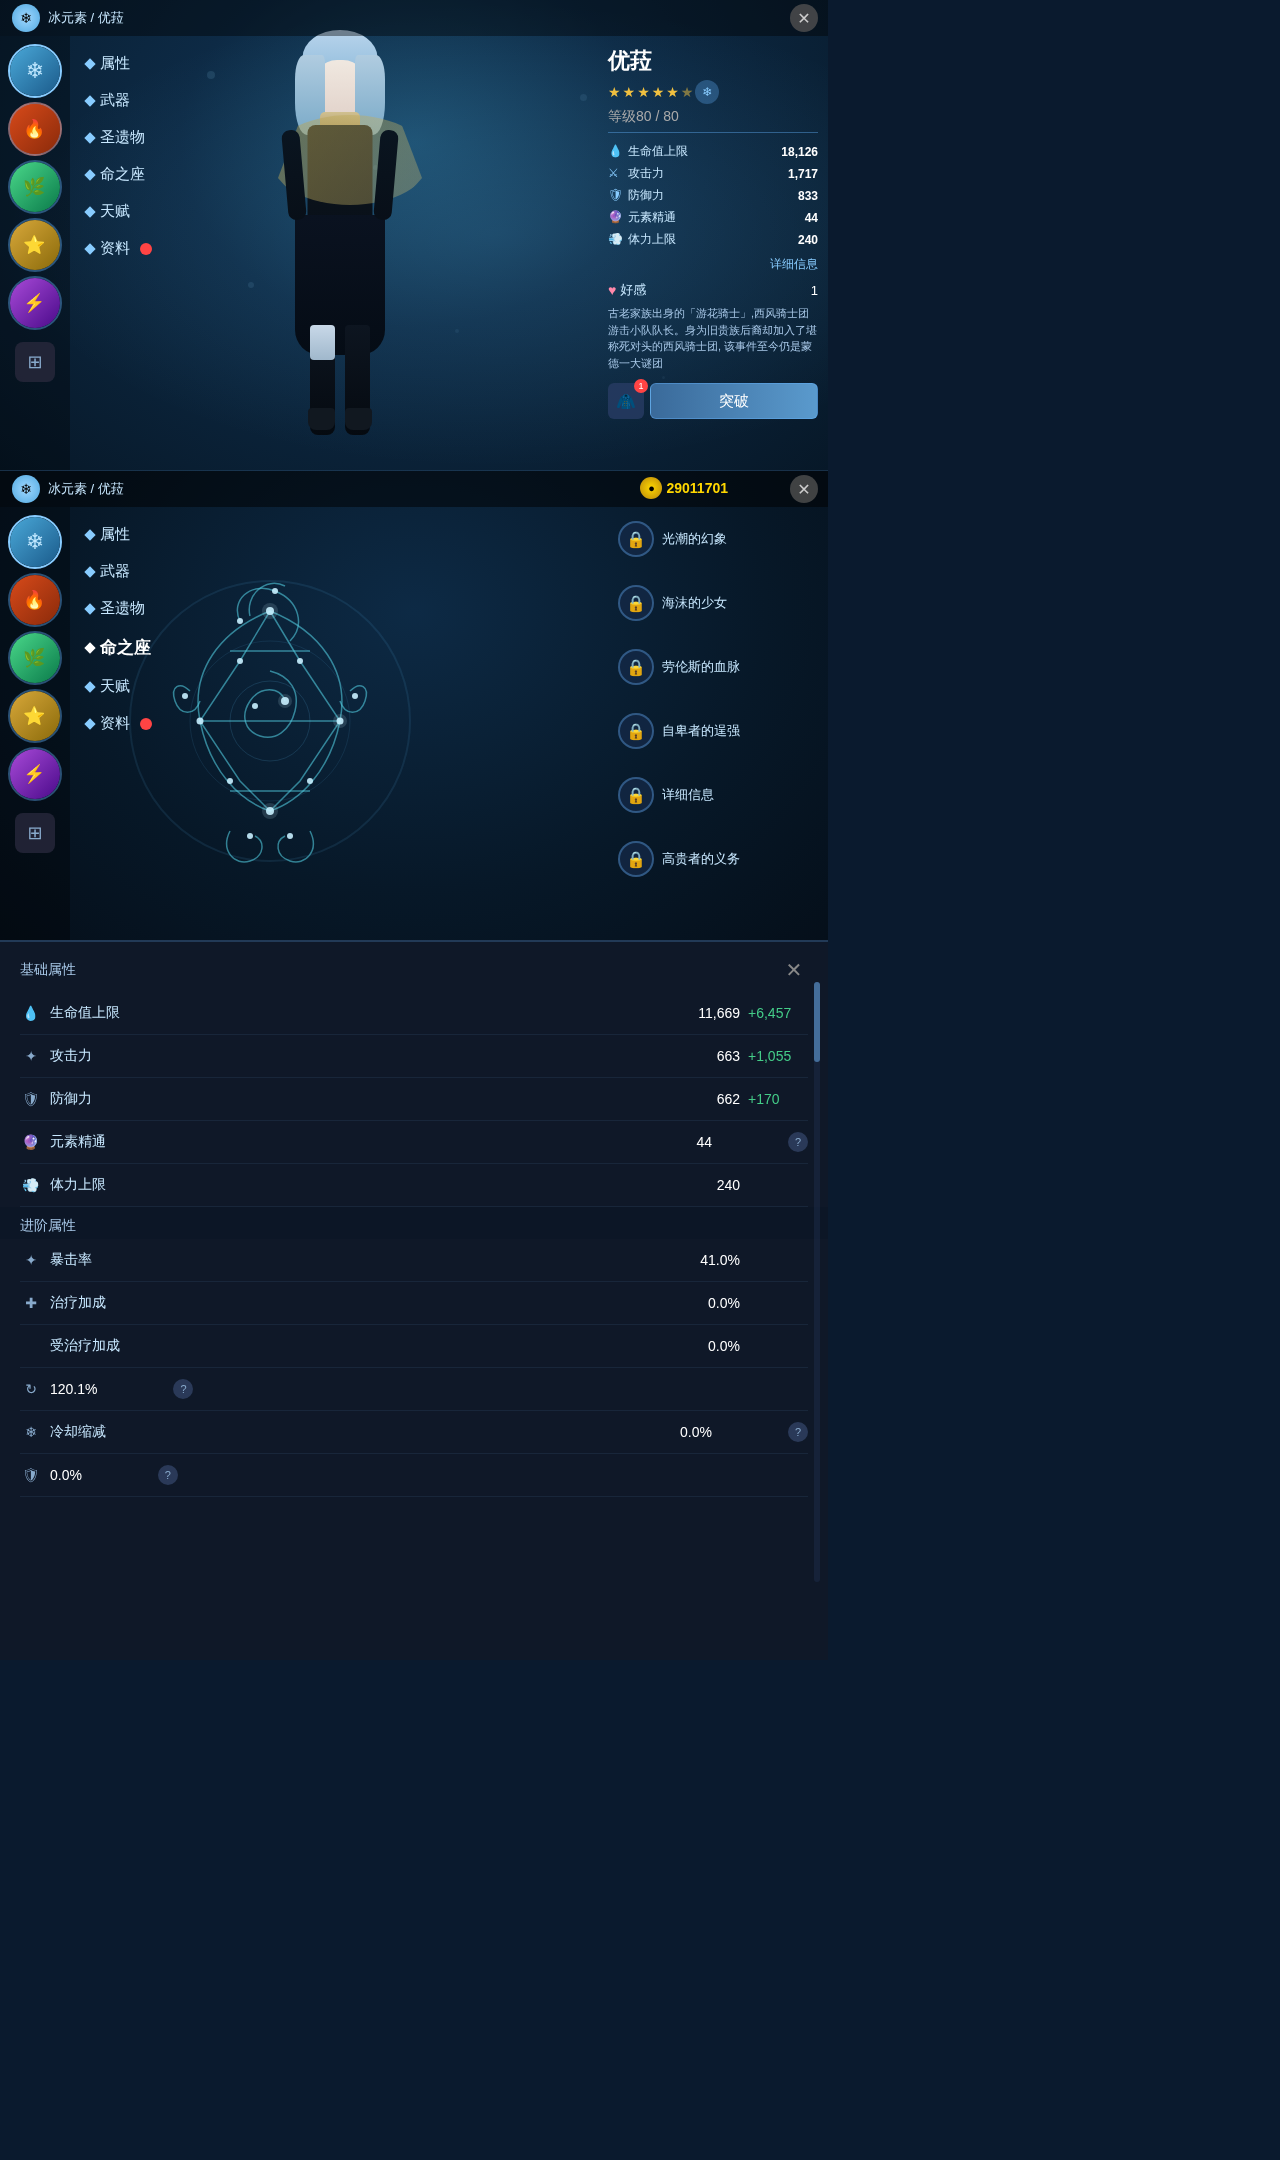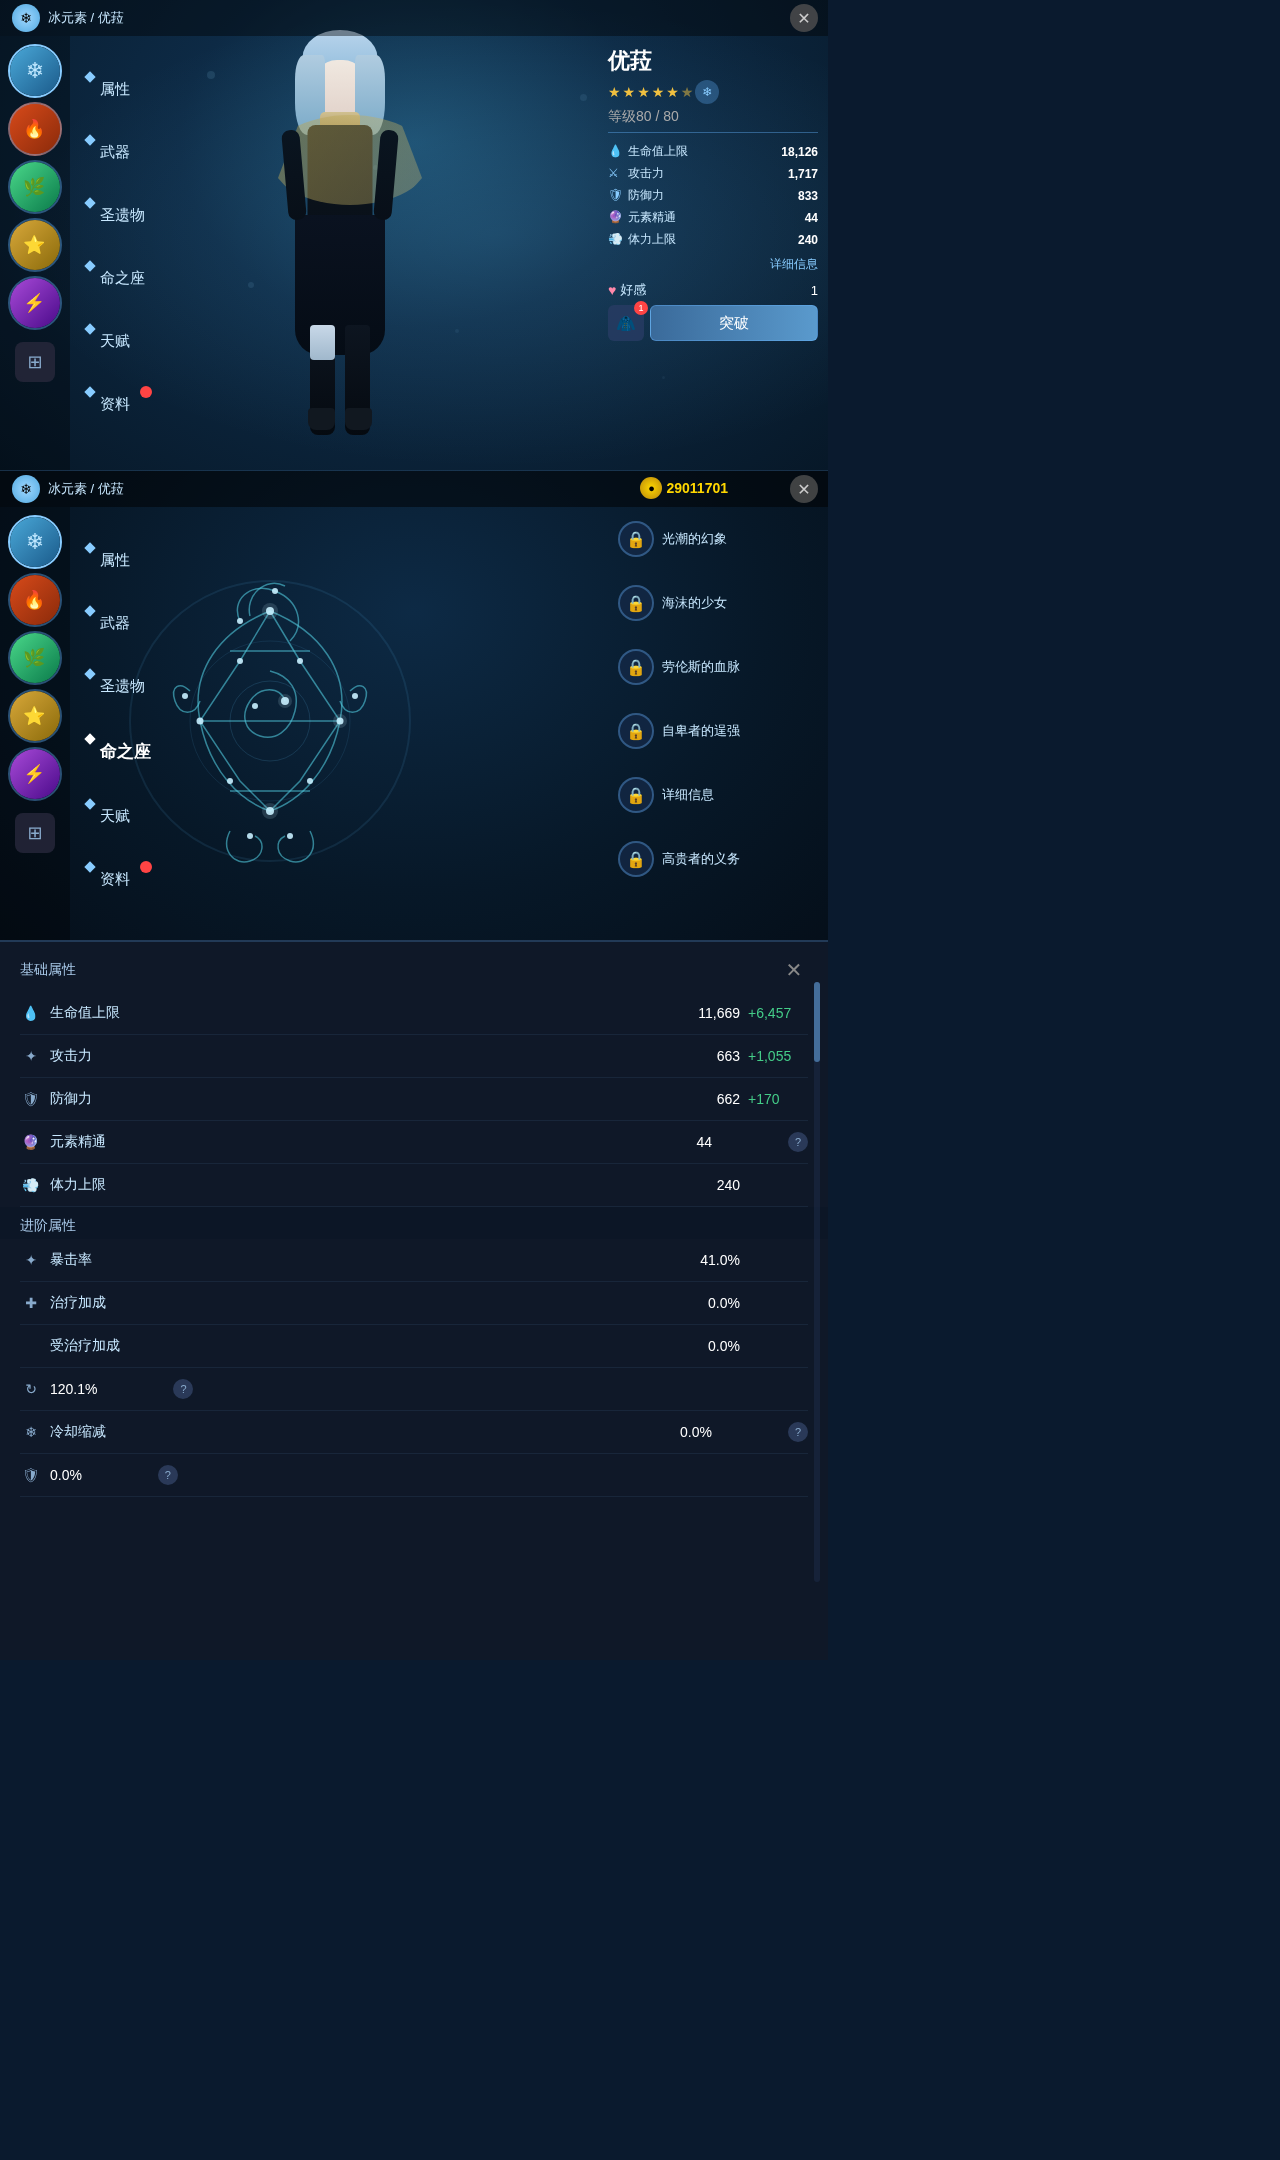--- a/index.html
+++ b/index.html
@@ -136,21 +136,20 @@
     }
     .nav-diamond {
       width: 8px; height: 8px;
       background: #88ccff;
       transform: rotate(45deg);
       flex-shrink: 0;
     }
     .nav-label {
       color: #c8e8ff;
       font-size: 15px;
-      margin-top: 26px;
     }
     .nav-label.active {
       color: #ffffff;
       font-size: 17px;
       font-weight: bold;
     }
     .nav-alert {
       width: 12px; height: 12px;
       background: #ff4444;
       border-radius: 50%;
@@ -624,20 +623,21 @@
     <div class="detail-link">
       <span>详细信息</span>
     </div>
 
     <div class="favor-row">
       <span class="favor-icon">♥</span>
       <span class="favor-label">好感</span>
       <span class="favor-val">1</span>
     </div>
 
+    <div class="bio-text">古老家族出身的「游花骑士」,西风骑士团游击小队队长。身为旧贵族后裔却加入了堪称死对头的西风骑士团, 该事件至今仍是蒙德一大谜团</div>
 
     <div class="breakthrough-btn-row">
       <div class="char-icon-btn">
         <span>🧥</span>
         <div class="btn-badge">1</div>
       </div>
       <div class="breakthrough-btn">
         <span>突破</span>
       </div>
     </div>

